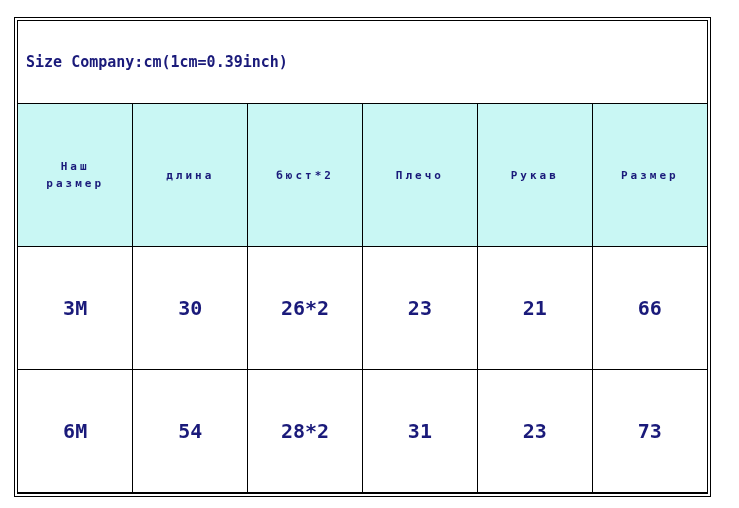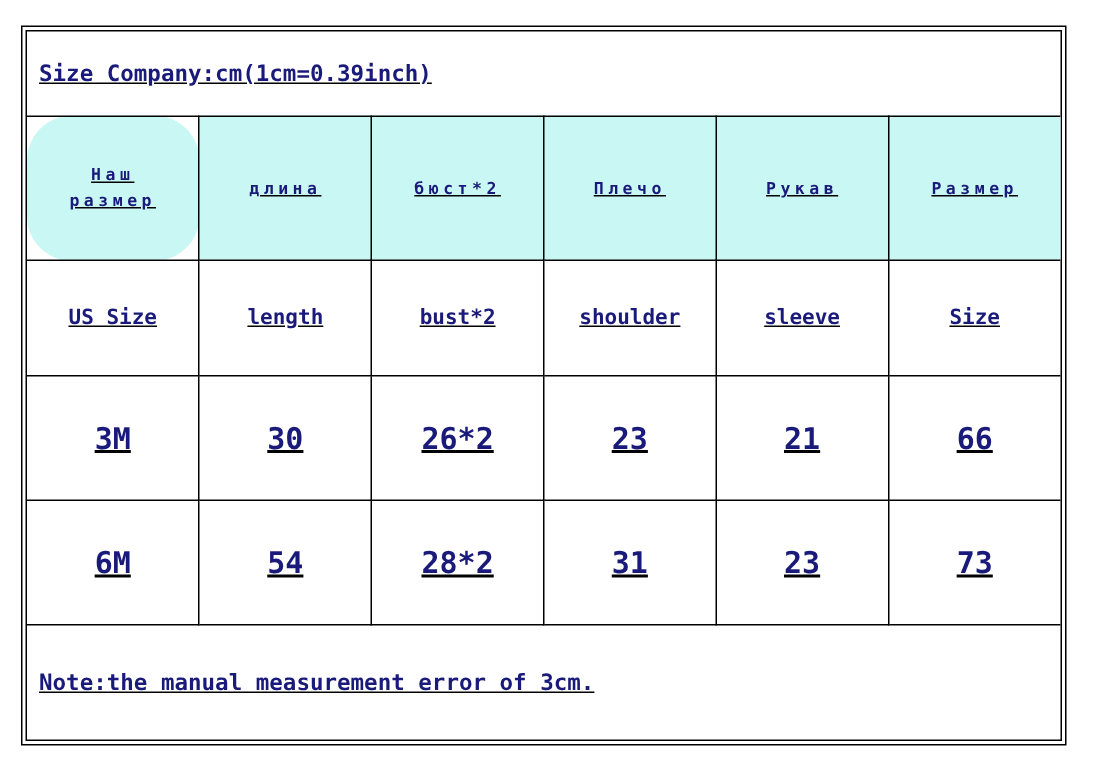--- a/index.html
+++ b/index.html
@@ -34,21 +34,20 @@
   }
   .table-inner {
     position: absolute;
     left: 2px;
     top: 2px;
     right: 2px;
     bottom: 2px;
     border: 1px solid #000000;
     box-sizing: border-box;
     background: #ffffff;
-    text-decoration: underline;
   }
 
   table.size-chart {
     width: 100%;
     height: 100%;
     border-collapse: collapse;
     table-layout: fixed;
   }
 
   table.size-chart td {
@@ -74,21 +73,21 @@
   }
 
   
   tr.ru-header-row td {
     background: #c9f7f4;
     letter-spacing: 3px;
     font-size: 11px;
     height: 72px;
     line-height: 1.55;
   }
-  tr.ru-header-row td:first-child { border-left: 0; border-radius: 30px; }
+  tr.ru-header-row td:first-child { border-left: 0; }
   tr.ru-header-row td:last-child { border-right: 0; }
 
   
   tr.en-header-row td {
     font-size: 14px;
     height: 57px;
   }
   tr.en-header-row td:first-child { border-left: 0; }
   tr.en-header-row td:last-child { border-right: 0; }
 
@@ -130,28 +129,20 @@
                 <span class="ru-line">Наш</span>
                 <span class="ru-line">размер</span>
               </td>
             <td>длина</td>
             <td>бюст*2</td>
             <td>Плечо</td>
             <td>Рукав</td>
             <td>Размер</td>
           </tr>
 
-          <tr class="en-header-row">
-            <td>US Size</td>
-            <td>length</td>
-            <td>bust*2</td>
-            <td>shoulder</td>
-            <td>sleeve</td>
-            <td>Size</td>
-          </tr>
 
           <tr class="data-row">
             <td>3M</td>
             <td>30</td>
             <td>26*2</td>
             <td>23</td>
             <td>21</td>
             <td>66</td>
           </tr>
 
@@ -159,20 +150,17 @@
             <td>6M</td>
             <td>54</td>
             <td>28*2</td>
             <td>31</td>
             <td>23</td>
             <td>73</td>
           </tr>
 
 
 
-          <tr class="note-row">
-            <td colspan="6">Note:the manual measurement error of 3cm.</td>
-          </tr>
         </tbody>
       </table>
     </div>
   </div>
 </div>
 
 </body></html>

